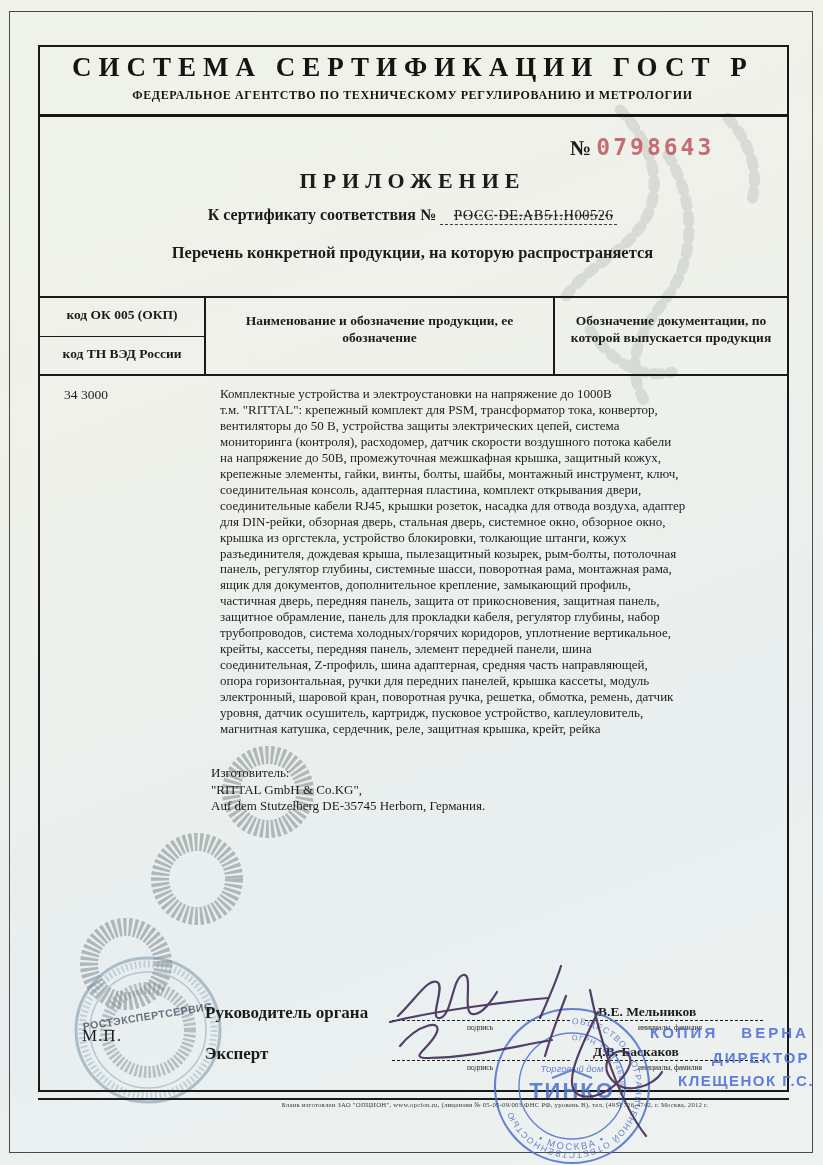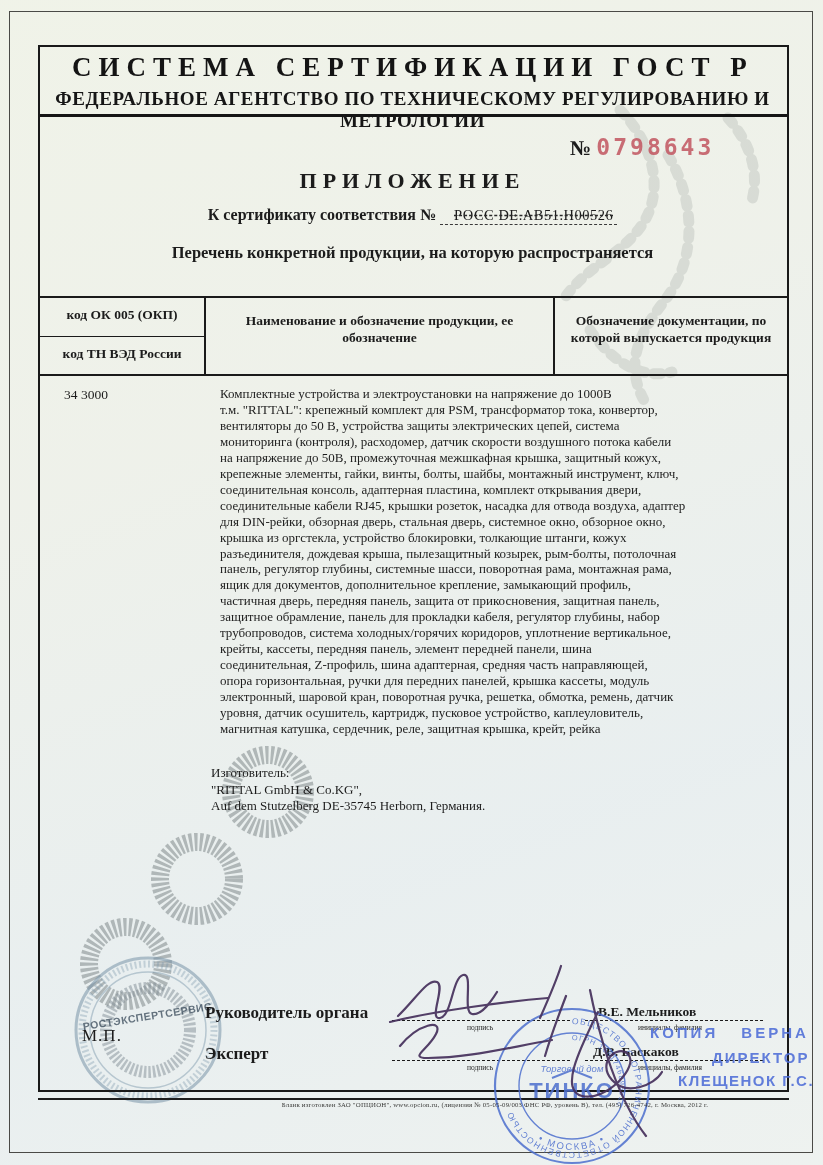--- a/index.html
+++ b/index.html
@@ -11,21 +11,21 @@
       #eff1ea;
     color:#1c1c1c;
   }
   .abs{position:absolute;}
   .outer-border{left:9px;top:11px;width:802px;height:1140px;border:1px solid #4a4a46;}
   .frame{left:38px;top:45px;width:747px;height:1043px;border:2px solid #191919;}
   .frame-extra-bottom{left:38px;top:1098px;width:751px;height:2px;background:#1d1d1d;}
   .header-rule{left:40px;top:114px;width:747px;height:3px;background:#151515;}
 
   .h1{left:48px;top:52px;width:745px;text-align:left;font-size:27px;font-weight:bold;letter-spacing:7px;color:#141414;margin-left:24px;}
-  .h2{left:42px;top:88px;width:741px;text-align:center;font-size:19px;font-weight:bold;letter-spacing:.6px;color:#161616;}
+  .h2{left:42px;top:88px;width:741px;text-align:center;font-size:12px;font-weight:bold;letter-spacing:.6px;color:#161616;}
 
   .serial{left:570px;top:134px;font-size:21px;font-weight:bold;white-space:nowrap;}
   .serial .digits{font-family:"DejaVu Sans Mono", monospace;font-size:23px;letter-spacing:3px;color:#c25560;opacity:.85;font-weight:bold;text-align:center;}
 
   .appendix{left:40px;top:168px;width:745px;text-align:center;font-size:22px;font-weight:bold;letter-spacing:6px;}
   .certline{left:40px;top:206px;width:745px;text-align:center;font-size:16px;font-weight:bold;}
   .certline .num{font-weight:normal;font-size:14.5px;letter-spacing:.5px;text-decoration:line-through;text-decoration-style:dashed;text-decoration-color:#2a2a2a;border-bottom:1px dashed #3a3a3a;padding:0 4px 1px 14px;}
   .subtitle1{left:40px;top:243px;width:745px;text-align:center;font-size:16.5px;font-weight:bold;}
   .subtitle2{left:40px;top:263px;width:745px;text-align:center;font-size:16.5px;font-weight:bold;}
 

